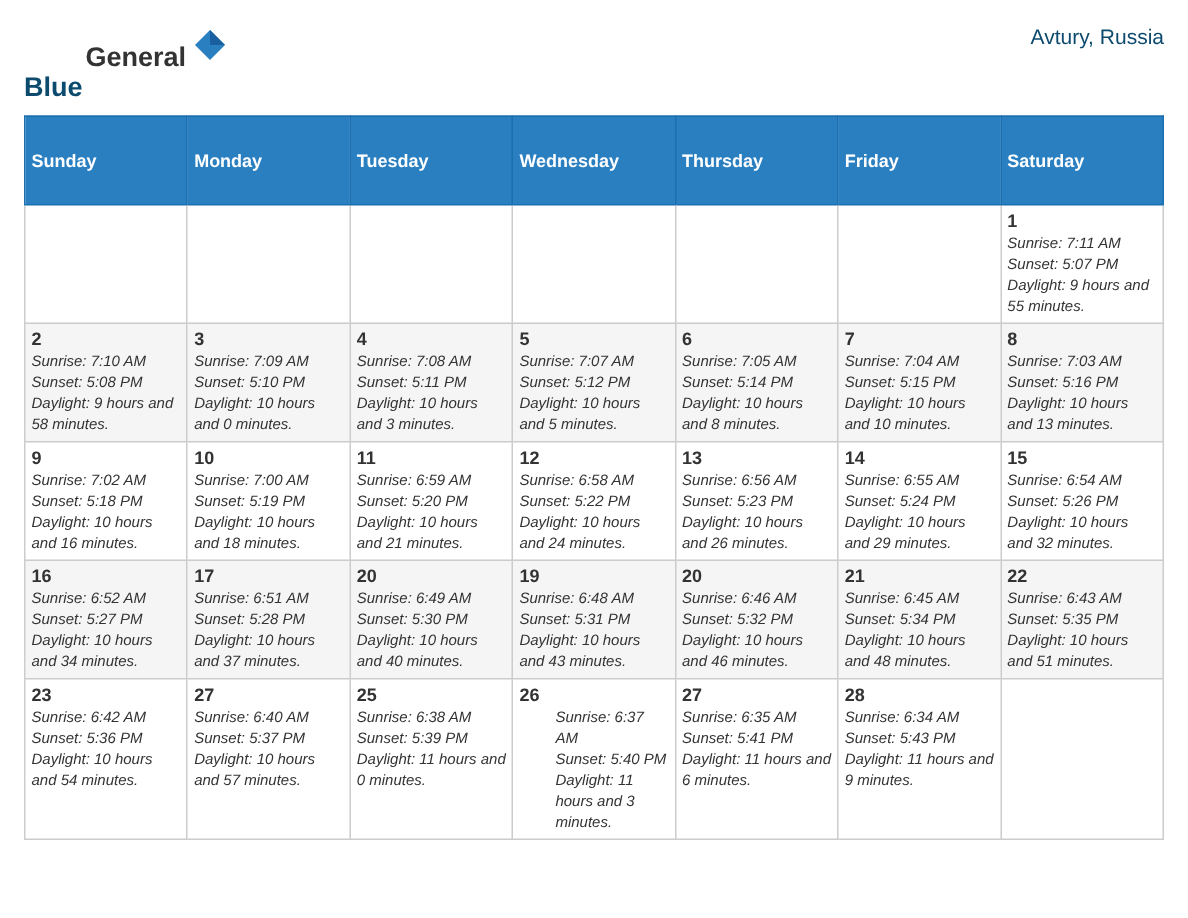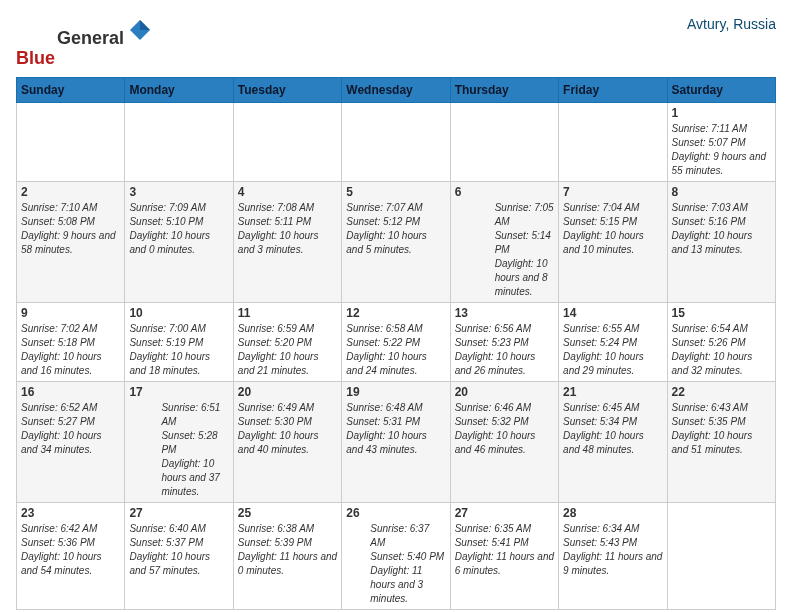--- a/index.html
+++ b/index.html
@@ -19,21 +19,21 @@
     .logo {
       display: flex;
       align-items: center;
     }
     .logo-text {
       font-size: 18px;
       font-weight: bold;
       line-height: 1.1;
     }
     .logo-general { color: #333; margin-left: 41px; }
-    .logo-blue { color: #b91c1c; }
+    .logo-blue { color: #0c4a6e; }
     .logo-icon {
       width: 28px;
       height: 28px;
       margin-left: 2px;
     }
     .title-area {
       text-align: right;
     }
     .month-year {
       font-size: 32px;
@@ -44,24 +44,24 @@
       font-size: 14px;
       color: #0c4a6e;
     }
     .calendar {
       width: 100%;
       border-collapse: collapse;
       border: 1px solid #ccc;
     }
     .calendar th {
       background-color: #2a7fc1;
-      color: #0f172a;
+      color: #ffffff;
       font-size: 12px;
       font-weight: bold;
-      padding: 5px 4px;
+      padding: 22px 4px;
       text-align: left;
       border: 1px solid #1a6faf;
     }
     .calendar td {
       vertical-align: top;
       border: 1px solid #ccc;
       padding: 3px 4px;
       width: 108px;
       min-height: 80px;
       font-size: 10px;
@@ -156,21 +156,21 @@
 Daylight: 10 hours and 3 minutes.</div>
         </td>
         <td>
           <span class="day-num">5</span>
           <div class="day-info" style="white-space: pre-wrap;">Sunrise: 7:07 AM
 Sunset: 5:12 PM
 Daylight: 10 hours and 5 minutes.</div>
         </td>
         <td>
           <span class="day-num">6</span>
-          <div class="day-info" style="white-space: pre-wrap; margin-left: 40px;">Sunrise: 7:05 AM
+          <div class="day-info" style="white-space: pre-wrap;">Sunrise: 7:05 AM
 Sunset: 5:14 PM
 Daylight: 10 hours and 8 minutes.</div>
         </td>
         <td>
           <span class="day-num">7</span>
           <div class="day-info" style="white-space: pre-wrap;">Sunrise: 7:04 AM
 Sunset: 5:15 PM
 Daylight: 10 hours and 10 minutes.</div>
         </td>
         <td>
@@ -226,21 +226,21 @@
       </tr>
       <tr>
         <td>
           <span class="day-num">16</span>
           <div class="day-info" style="white-space: pre-wrap;">Sunrise: 6:52 AM
 Sunset: 5:27 PM
 Daylight: 10 hours and 34 minutes.</div>
         </td>
         <td>
           <span class="day-num">17</span>
-          <div class="day-info" style="white-space: pre-wrap; margin-left: 32px;">Sunrise: 6:51 AM
+          <div class="day-info" style="white-space: pre-wrap;">Sunrise: 6:51 AM
 Sunset: 5:28 PM
 Daylight: 10 hours and 37 minutes.</div>
         </td>
         <td>
           <span class="day-num">20</span>
           <div class="day-info" style="white-space: pre-wrap;">Sunrise: 6:49 AM
 Sunset: 5:30 PM
 Daylight: 10 hours and 40 minutes.</div>
         </td>
         <td>

